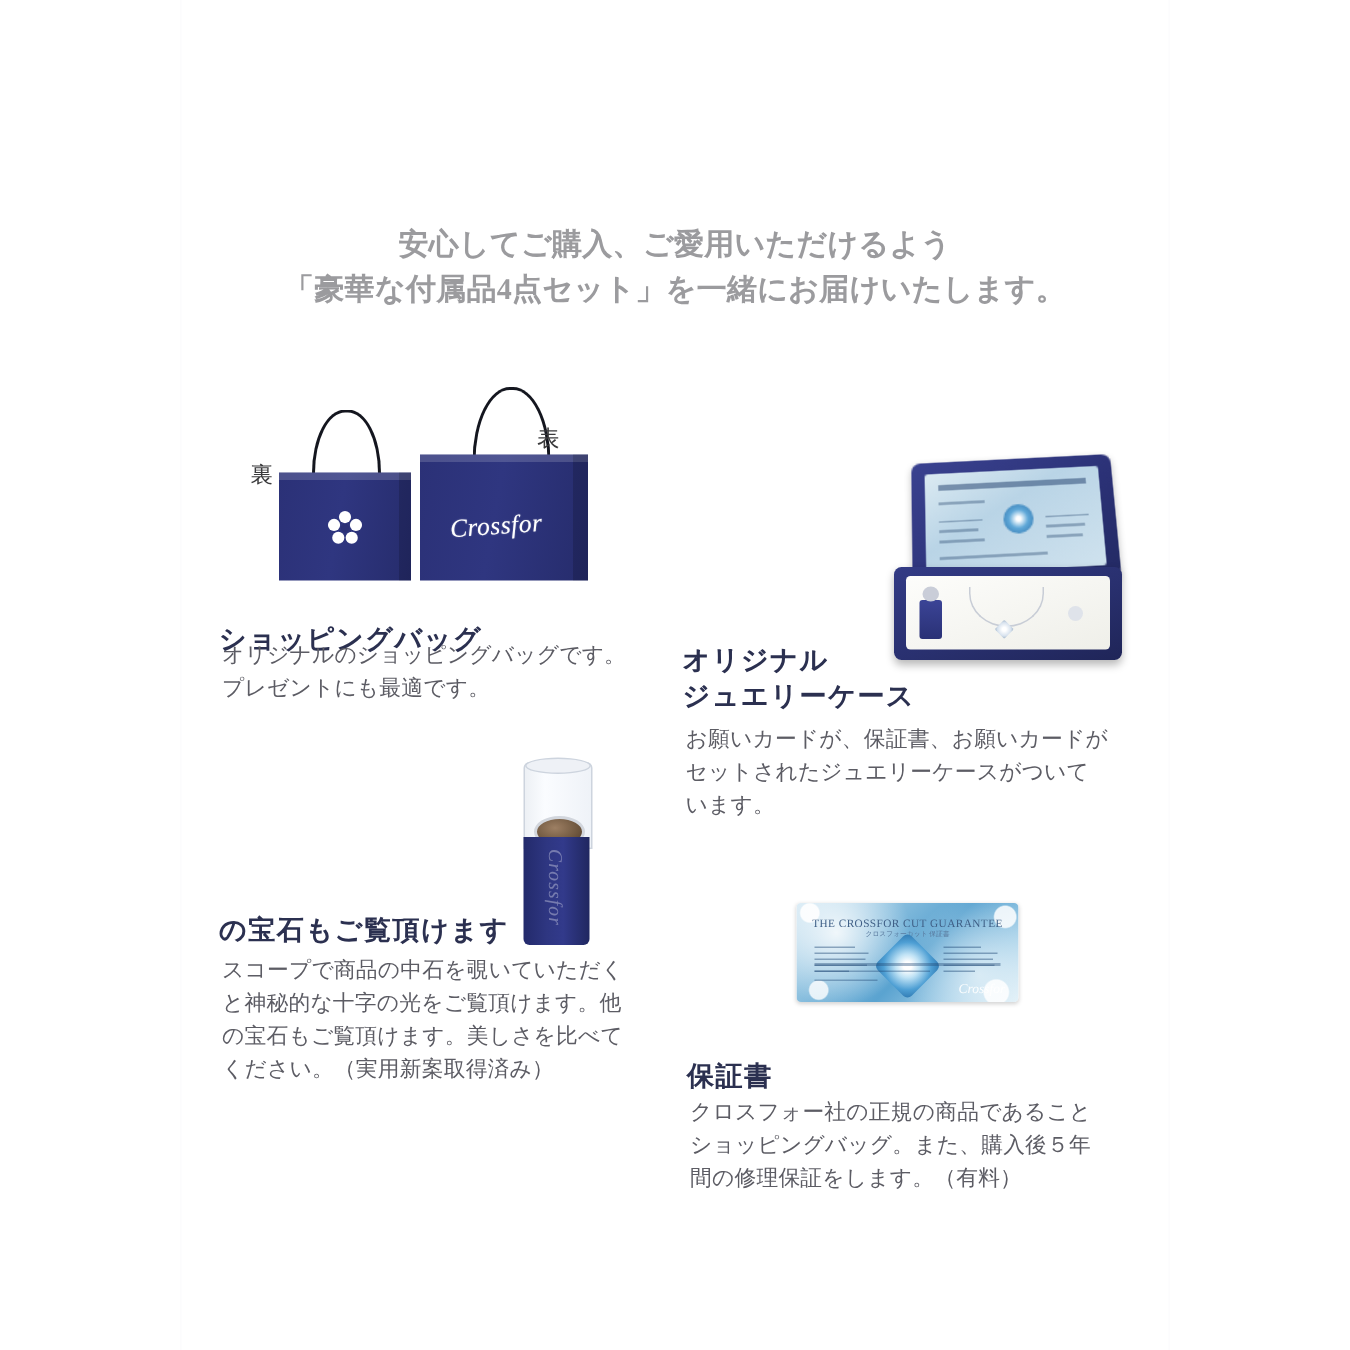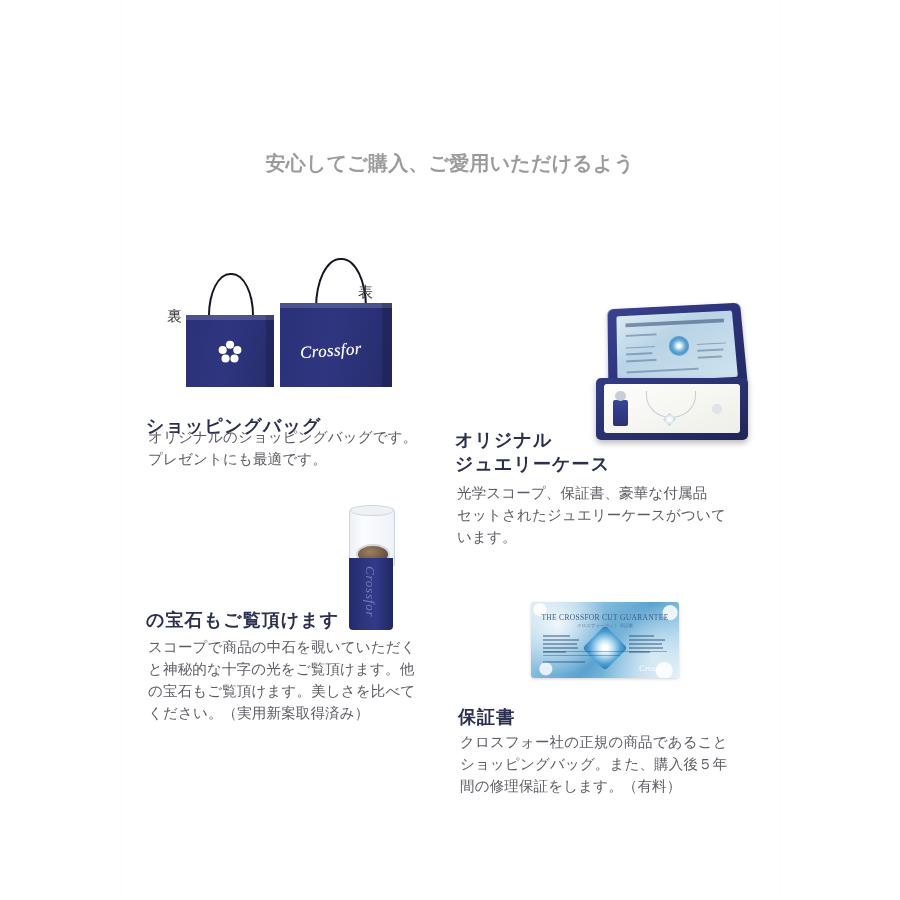--- a/index.html
+++ b/index.html
@@ -322,20 +322,21 @@
 <body>
 
 <div class="page-edge left"></div>
 <div class="page-edge right"></div>
 
 <div class="headline">
 </div>
 
 <div class="subhead">
   <span>安心してご購入、ご愛用いただけるよう</span>
+  <span>「豪華な付属品4点セット」を一緒にお届けいたします。</span>
 </div>
 
 <div class="bag-wrap" style="left:170px; top:255px; width:240px; height:150px;">
 
   <div class="handle" style="left:38px; top:18px; width:42px; height:44px;"></div>
   <div class="bag" style="left:16px; top:60px; width:88px; height:72px;">
     <div class="bag-top"></div>
     <svg class="flower" style="left:31px; top:24px;" viewBox="0 0 32 32">
       <g fill="#ffffff">
         <circle cx="16" cy="7" r="5"></circle>
@@ -384,41 +385,41 @@
       <div class="scope-mini-cap" style="left:11px; top:7px; width:11px; height:10px;"></div>
       <div class="necklace-chain" style="left:42px; top:7px; width:48px; height:26px;"></div>
       <div class="necklace-pendant" style="left:61px; top:31px;"></div>
       <div class="scope-mini-cap" style="left:108px; top:20px; width:10px; height:10px; background:#dfe3ea;"></div>
     </div>
   </div>
 </div>
 
 <div class="sec-title" style="left:455px; top:428px; width:300px;">オリジナル
 ジュエリーケース</div>
-<div class="sec-body" style="left:457px; top:482px; width:320px;">光学スコープ、保証書、豪華な付属品
+<div class="sec-body" style="left:457px; top:482px; width:320px;">お願いカードが、保証書、お願いカードが
 セットされたジュエリーケースがついて
 います。</div>
 
 <div class="scope" style="left:343px; top:500px; width:60px; height:130px;">
   <div class="scope-glass" style="left:6px; top:8px; width:44px; height:56px;">
     <div class="scope-glass-top"></div>
   </div>
   <div class="scope-lens" style="left:13px; top:44px; width:30px; height:17px;"></div>
   <div class="scope-body" style="left:6px; top:58px; width:44px; height:72px;">
     <div class="scope-vert-text" style="left:13px; top:8px;">Crossfor</div>
   </div>
 </div>
 
 <div class="sec-title" style="left:146px; top:608px; width:300px;">の宝石もご覧頂けます</div>
 <div class="sec-body" style="left:148px; top:636px; width:300px;">スコープで商品の中石を覗いていただく
 と神秘的な十字の光をご覧頂けます。他
 の宝石もご覧頂けます。美しさを比べて
 ください。（実用新案取得済み）</div>
 
-<div class="gcard" style="left:531px; top:602px; width:148px; height:76px;">
+<div class="gcard" style="left:531px; top:602px; width:148px; height:66px;">
   <div class="gcard-frost"></div>
   <div class="gcard-title">THE CROSSFOR CUT GUARANTEE</div>
   <div class="gcard-sub">クロスフォーカット 保証書</div>
   <div class="gcard-gem"></div>
   <div class="gcard-col" style="left:8%;">
     <div class="l" style="width:70%"></div>
     <div class="l" style="width:95%"></div>
     <div class="l" style="width:88%"></div>
     <div class="l" style="width:92%"></div>
     <div class="l" style="width:60%"></div>

